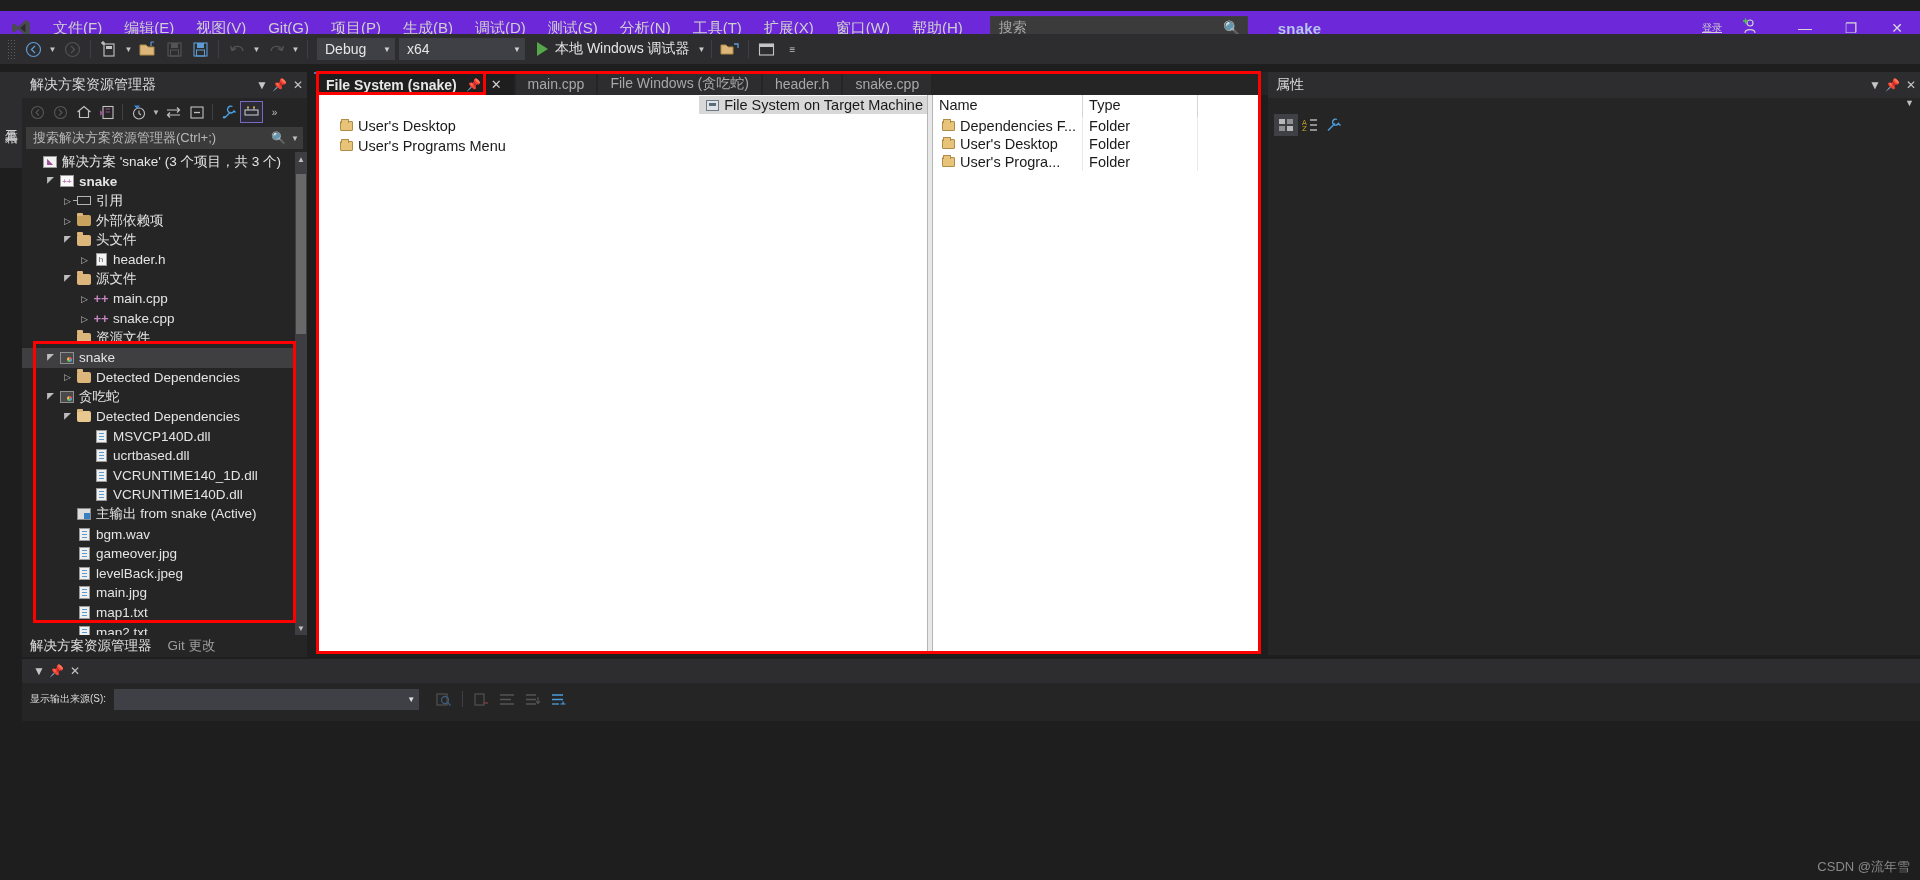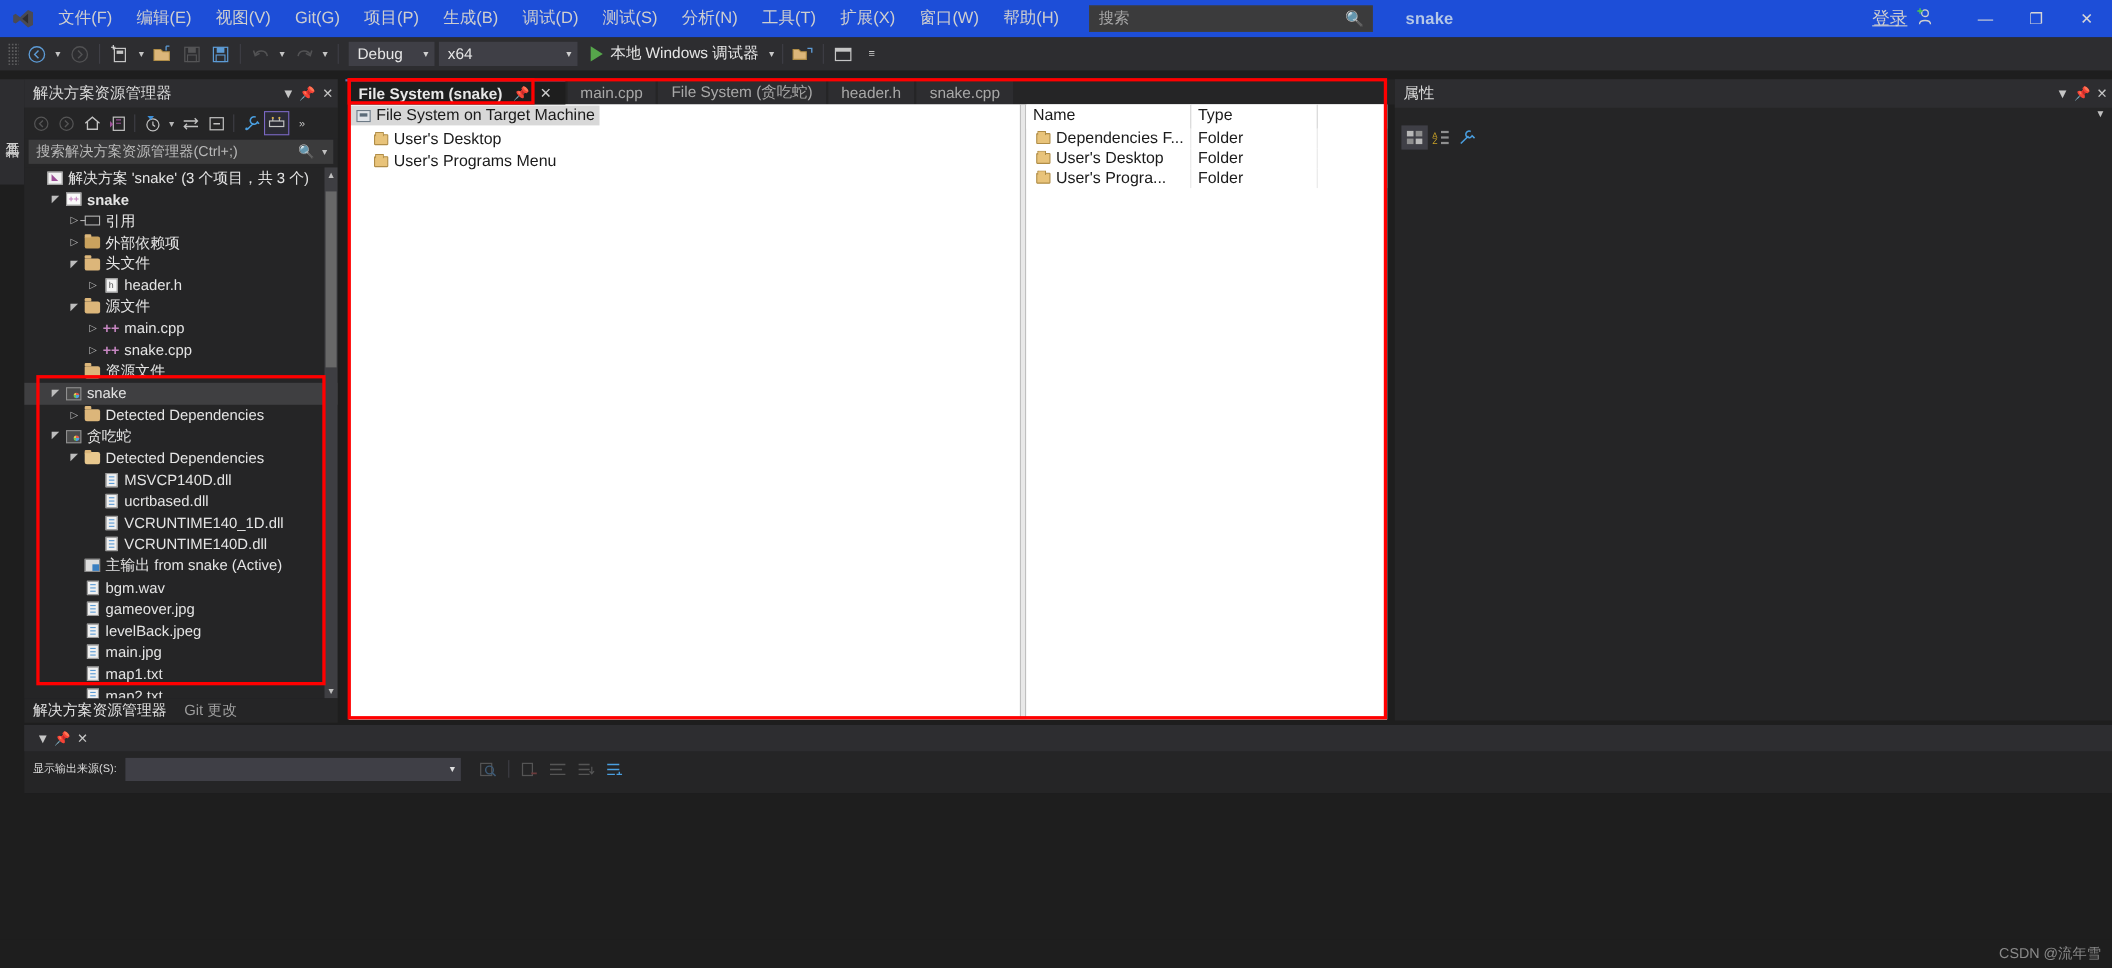--- a/index.html
+++ b/index.html
@@ -7,22 +7,22 @@
     width: 1920px; height: 880px;
     background: #1e1e1e;
     font-family: "Liberation Sans", "DejaVu Sans", sans-serif;
     overflow: hidden;
     -webkit-font-smoothing: antialiased;
   }
   .app { position: relative; width: 1920px; height: 880px; background: #1e1e1e; }
 
   
   .titlebar {
-    position: absolute; left: 0; top: 0; width: 1920px; height: 34px;
-    background: #1d4ed8; display: flex; align-items: center;
+    position: absolute; left: 0; top: 11px; width: 1920px; height: 34px;
+    background: #6d28d9; display: flex; align-items: center;
   }
   .vs-logo {
     width: 42px; height: 34px; display: flex; align-items: center; justify-content: center;
   }
   .vs-logo svg { display:block; }
   .menu { display: flex; align-items: center; height: 34px; }
   .menu-item {
     color: #cfcfcf; font-size: 15px; padding: 0 11px; line-height: 34px;
     white-space: nowrap; cursor: default;
   }
@@ -33,21 +33,21 @@
   }
   .search-box .ph { color: #a6a6a6; font-size: 14px; flex: 1; }
   .search-box .mag { color: #cccccc; font-size: 14px; }
   .win-title {
     margin-left: 30px; color: #b4c7e7; font-size: 15px; font-weight: bold;
     letter-spacing: .2px;
   }
   .titlebar-right {
     position: absolute; right: 0; top: 0; height: 34px; display: flex; align-items: center;
   }
-  .signin { color: #cfcfcf; font-size: 16px; margin-right: 4px; text-decoration: underline;}
+  .signin { color: #cfcfcf; font-size: 10px; margin-right: 16px; text-decoration: underline;}
   .signin-icon { margin-right: 22px; width: 22px; text-align:center; }
   .winbtn {
     width: 46px; height: 34px; display: flex; align-items: center; justify-content: center;
     color: #d6d6d6; font-size: 14px;
   }
 
   
   .toolbar {
     position: absolute; left: 0; top: 34px; width: 1920px; height: 30px;
     background: #2d2d30; display: flex; align-items: center; padding-left: 4px;
@@ -180,21 +180,21 @@
   .tabstrip-right {
     position: absolute; right: 0; top: 0; height: 23px; display: flex; align-items: center;
   }
   .tabstrip-right .ic { width: 20px; text-align: center; color: #c6c6c6; font-size: 11px; }
 
   
   .fs-editor {
     position: absolute; left: 317px; top: 95px; width: 944px; height: 559px;
     background: #ffffff; display: flex;
   }
-  .fs-left { width: 610px; height: 100%; background: #fff; position: relative; }
+  .fs-left { width: 610px; height: 100%; background: #fff; position: relative; text-align: right; }
   .fs-node {
     display: flex; align-items: center; font-size: 14.5px; color: #1a1a1a;
     height: 18px; padding-left: 4px; white-space: nowrap;
   }
   .fs-node.root { background: #d8d8d8; display: inline-flex; padding-right: 4px; }
   .fs-ico { width: 18px; display: flex; align-items: center; justify-content: center; margin-right: 3px; }
   .fs-folder { width: 13px; height: 10px; background: #e8c37a; border: 1px solid #b08d47;
     border-radius: 1px; position: relative; }
   .fs-folder:before{content:'';position:absolute;left:0;top:-3px;width:6px;height:3px;background:#e8c37a;border:1px solid #b08d47;border-bottom:none;border-radius:1px 1px 0 0;}
   .machine { width: 13px; height: 11px; background: #dfe3e8; border: 1px solid #6d7a86; position: relative; }
@@ -687,21 +687,21 @@
   <div class="tabstrip">
     <div class="etab active">
       <span>File System (snake)</span>
       <span class="pin">📌</span>
       <span class="x">✕</span>
     </div>
     <div class="etab">
       <span>main.cpp</span>
     </div>
     <div class="etab">
-      <span>File System (贪吃蛇)</span>
+      <span>File Windows (贪吃蛇)</span>
     </div>
     <div class="etab">
       <span>header.h</span>
     </div>
     <div class="etab">
       <span>snake.cpp</span>
     </div>
     <div class="tabstrip-right">
       <span class="ic">▼</span>
       <span class="ic">⚙</span>

